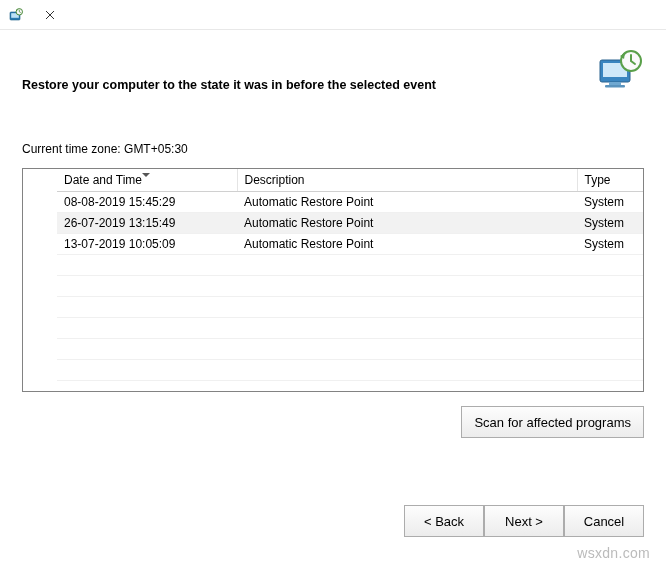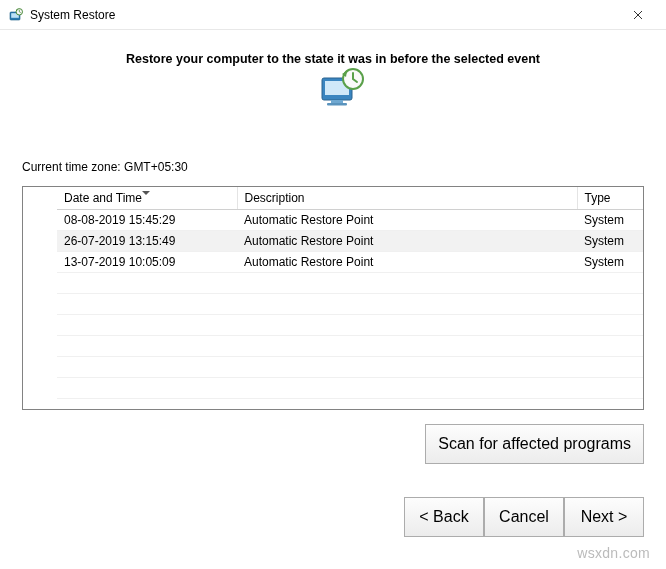--- a/index.html
+++ b/index.html
@@ -44,24 +44,23 @@
       cursor: pointer;
       color: #333;
     }
     .titlebar-close svg { width: 10px; height: 10px; }
     .content {
       padding: 18px 22px 10px 22px;
       position: relative;
     }
     .heading-row {
       display: flex;
-      align-items: center;
+      align-items: flex-end;
       justify-content: space-between;
       margin-bottom: 50px;
-      flex-direction: column;
     }
     .heading {
       font-size: 12.5px;
       font-weight: bold;
       color: #000;
       flex: 1;
       padding-top: 4px;
     }
     .restore-icon {
       width: 48px;
@@ -120,24 +119,24 @@
     .col-desc { width: auto; }
     .col-type { width: 100px; }
     .scan-row {
       text-align: right;
       margin-top: 14px;
     }
     .btn {
       display: inline-flex;
       align-items: center;
       justify-content: center;
-      height: 40px;
+      height: 32px;
       padding: 0 14px;
       font-family: inherit;
-      font-size: 16px;
+      font-size: 13px;
       background: linear-gradient(#fdfdfd,#ececec);
       border: 1px solid #acacac;
       cursor: pointer;
       color: #000;
     }
     .btn-wide { padding: 0 12px; }
     .footer {
       position: absolute;
       left: 0;
       right: 0;
@@ -165,21 +164,20 @@
   <span class="titlebar-icon">
     <svg viewBox="0 0 16 16">
       <rect x="2" y="5" width="10" height="8" rx="1" fill="#2a7ab0" stroke="#1a5a84" stroke-width="0.6"></rect>
       <rect x="3.2" y="6.2" width="7.6" height="4.6" fill="#bde1f7"></rect>
       <circle cx="11.3" cy="4.8" r="3.2" fill="#f7f7f7" stroke="#4a8a3a" stroke-width="1"></circle>
       <path d="M11.3 3.1 v1.7 l1.1 0.7" stroke="#4a8a3a" stroke-width="0.8" fill="none" stroke-linecap="round"></path>
       <path d="M8.6 4.0 a3 3 0 0 1 0.6 -1.3" stroke="#4a8a3a" stroke-width="0.9" fill="none"></path>
       <polygon points="8.1,3.0 9.2,2.5 8.9,3.7" fill="#4a8a3a"></polygon>
     </svg>
   </span>
-  <span class="titlebar-text">System Restore</span>
   <div class="titlebar-close">
     <svg viewBox="0 0 10 10">
         <path d="M1 1 L9 9 M9 1 L1 9" stroke="#333" stroke-width="1"></path>
       </svg>
   </div>
 </div>
 
 <div class="content">
   <div class="heading-row">
     <div class="heading">Restore your computer to the state it was in before the selected event</div>
@@ -268,17 +266,17 @@
     </table>
   </div>
 
   <div class="scan-row">
     <button class="btn btn-wide">Scan for affected programs</button>
   </div>
 </div>
 
 <div class="footer">
   <button class="btn">&lt; Back</button>
+  <button class="btn">Next &gt;</button>
   <button class="btn">Cancel</button>
-  <button class="btn">Next &gt;</button>
 </div>
 
 <div class="watermark">wsxdn.com</div>
 
 </body></html>

